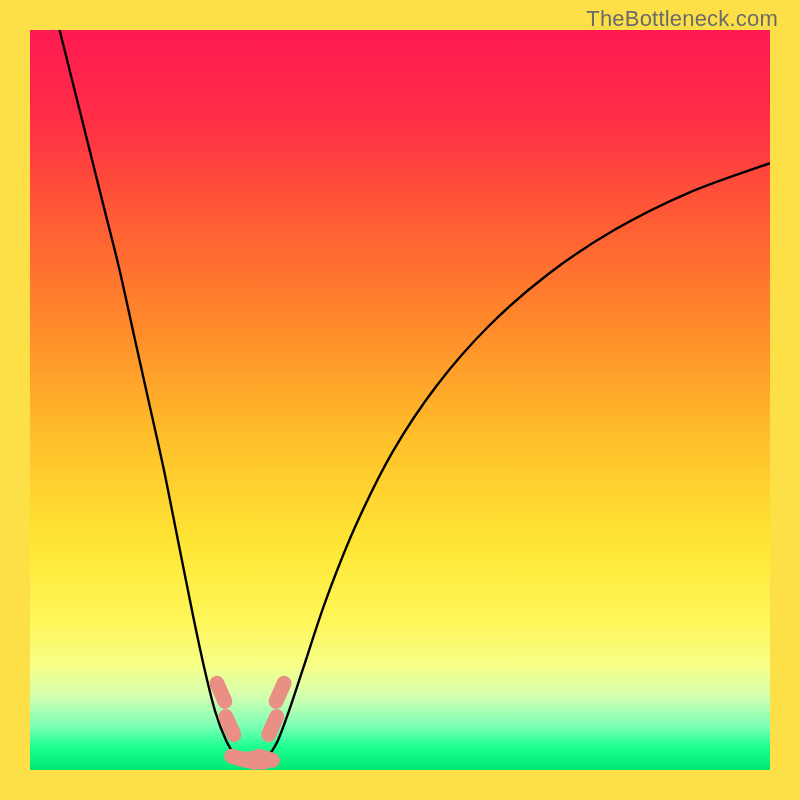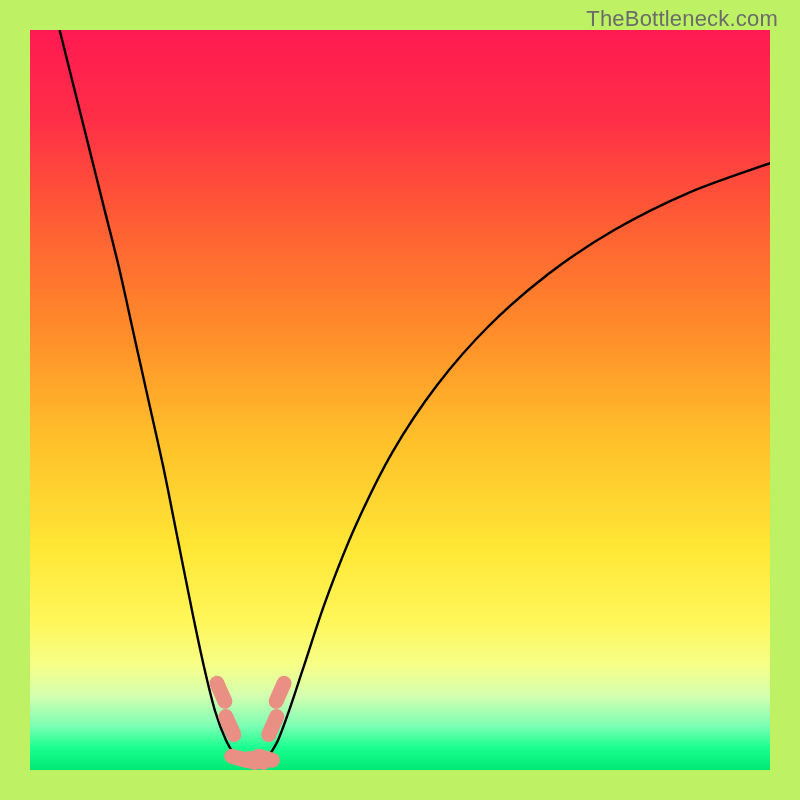--- a/index.html
+++ b/index.html
@@ -9,21 +9,21 @@
     height: 800px;
     overflow: hidden;
     background: #000;
     font-family: Arial, Helvetica, sans-serif;
   }
   .frame {
     position: absolute;
     top: 0; left: 0;
     width: 800px;
     height: 800px;
-    background: #bef264;
+    background: #fde047;
   }
   .plot-area {
     position: absolute;
     top: 30px;
     left: 30px;
     width: 740px;
     height: 740px;
     overflow: hidden;
   }
   .watermark {

